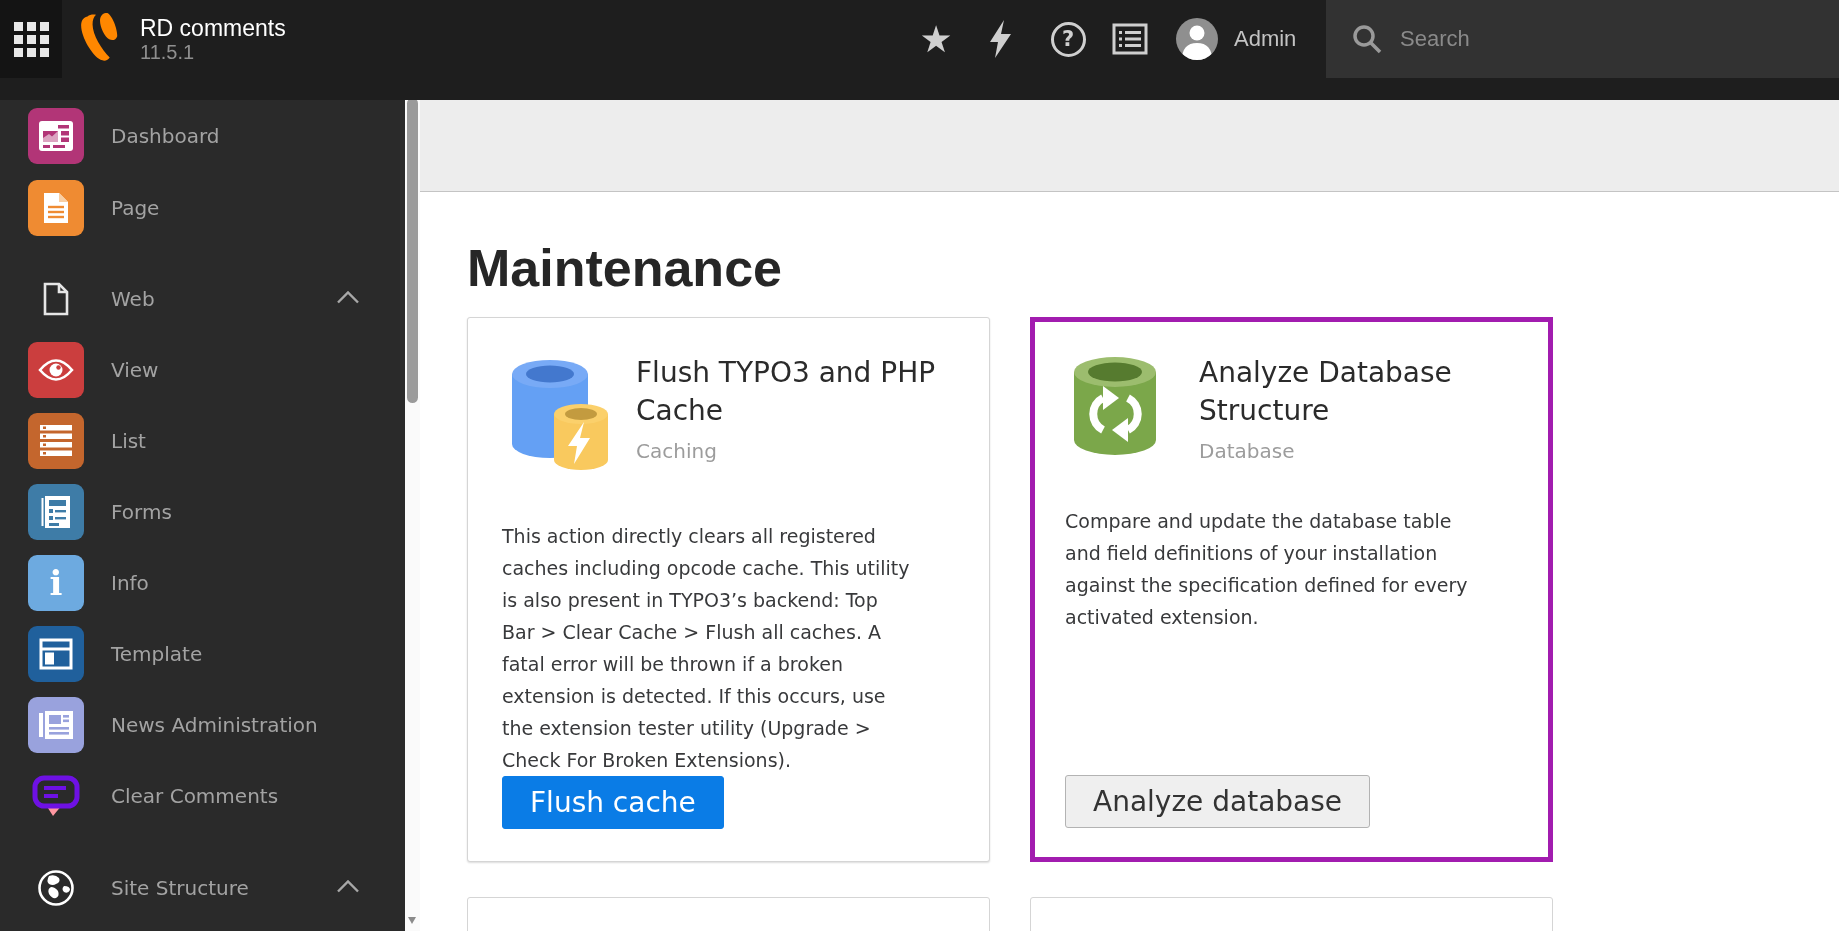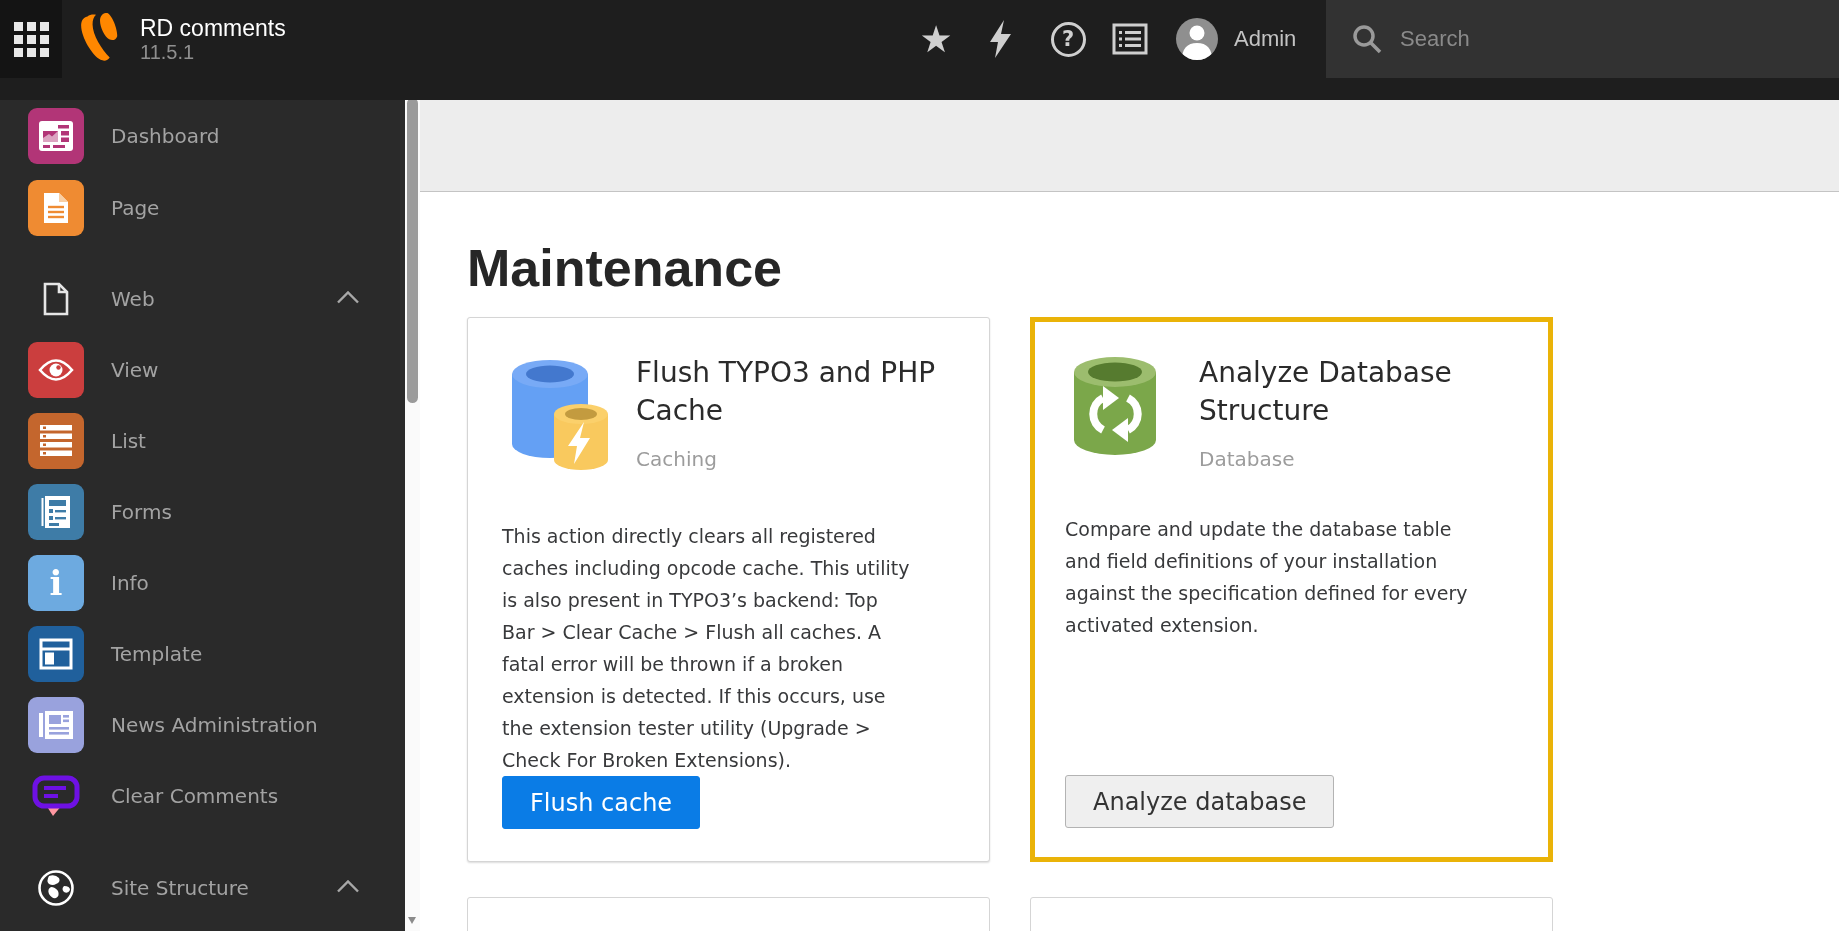--- a/index.html
+++ b/index.html
@@ -58,29 +58,29 @@
 
   
   .main { position:absolute; left:420px; top:78px; width:1419px; height:853px; background:#fff; }
   .docheader { height:114px; background:#ededed; border-bottom:1px solid #c4c4c4; }
   .content { padding-left:47px; }
   h1.page-title { margin-top:54px; font-family:"Liberation Sans", sans-serif; font-weight:600;
                   font-size:52px; line-height:44px; color:#262626; }
   .cards { margin-top:27px; display:grid; grid-template-columns:523px 523px; column-gap:40px; row-gap:35px; }
   .card { background:#fff; border:1px solid #d5d5d5; border-radius:3px; box-shadow:0 1px 2px rgba(0,0,0,.14);
           height:545px; display:flex; flex-direction:column; padding:36px 34px 33px; }
-  .card.highlighted { border:5px solid #eab308; border-radius:0; box-shadow:none; padding:32px 30px 29px; }
+  .card.highlighted { border:5px solid #a21caf; border-radius:0; box-shadow:none; padding:32px 30px 29px; }
   .card-head { display:flex; }
   .card-icon { flex:0 0 106px; padding-left:6px; }
   .card-titles { margin-left:28px; }
   .card-title { font-size:28px; line-height:38px; color:#2b2b2b; white-space:pre-line; }
-  .card-subtitle { font-size:20px; color:#9c9c9c; margin-top:17px; }
+  .card-subtitle { font-size:20px; color:#9c9c9c; margin-top:9px; }
   .card-desc { margin-top:42px; font-size:19px; line-height:32px; color:#38393b; white-space:pre-line; }
   .card-actions { margin-top:auto; }
-  .btn { display:inline-flex; align-items:center; height:53px; padding:0 27px; font-size:24px;
+  .btn { display:inline-flex; align-items:center; height:53px; padding:0 27px; font-size:28px;
          border-radius:3px; border:1px solid transparent; cursor:pointer;
          font-family:"DejaVu Sans", sans-serif; }
   .btn-primary { background:#0a7ce6; border-color:#0a7ce6; color:#fff; }
   .btn-default { background:#efefef; border-color:#b3b3b3; color:#333; }
   .card-stub { background:#fff; border:1px solid #d5d5d5; border-radius:3px; height:70px; }
 </style>
 </head>
 <body>
 
 <div class="stage">

